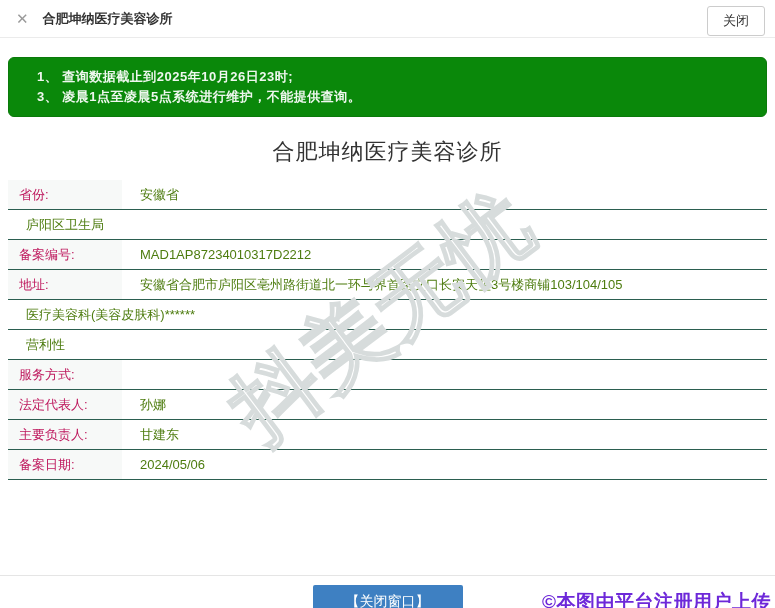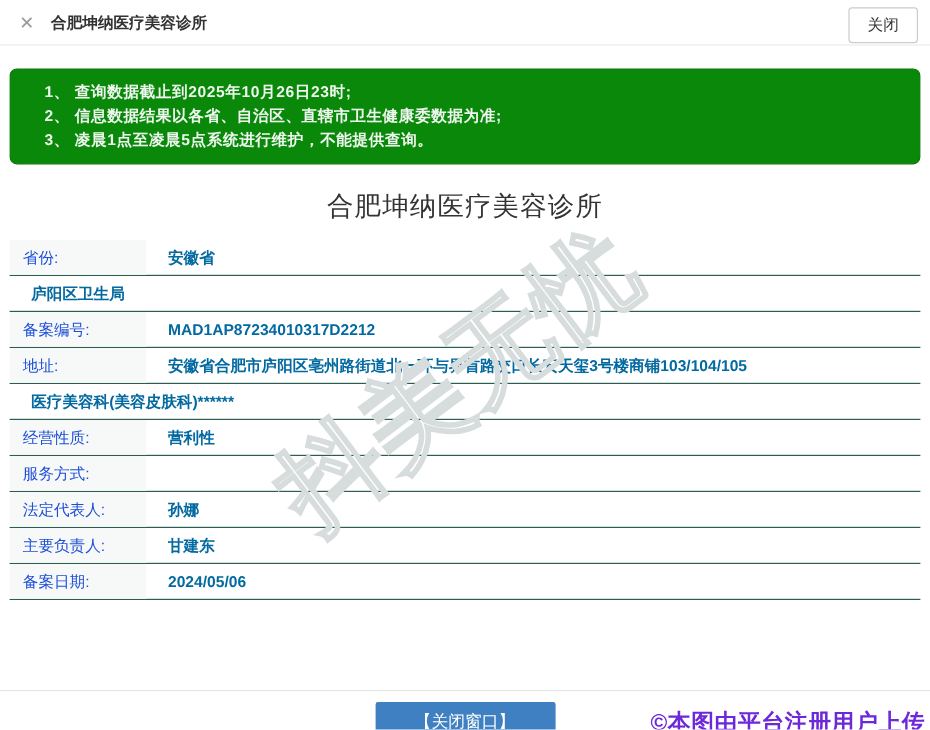--- a/index.html
+++ b/index.html
@@ -24,22 +24,22 @@
 
   
   .page-title { text-align: center; font-size: 22px; color: #333;
     font-weight: 400; margin-top: 20px; letter-spacing: 1px; }
 
   
   .info-table { margin: 13px 8px 0 8px; position: relative; }
   .info-row { display: flex; align-items: center; height: 30px;
     border-bottom: 1px solid #2b5e50; font-size: 13px; }
   .info-label { width: 114px; align-self: stretch; display: flex; align-items: center;
-    background: #f7f9f8; padding-left: 11px; color: #1d4ed8; }
-  .info-value { flex: 1; padding-left: 18px; color: #0369a1; white-space: nowrap; font-weight: bold; }
+    background: #f7f9f8; padding-left: 11px; color: #be185d; }
+  .info-value { flex: 1; padding-left: 18px; color: #4d7c0f; white-space: nowrap; }
 
   
   .watermark { position: absolute; left: 205px; top: 250px; width: 380px;
     font-size: 85px; font-weight: 700; letter-spacing: 2px; white-space: nowrap;
     color: transparent; -webkit-text-stroke: 2px #d7dcdc;
     transform: rotate(-37deg); pointer-events: none; z-index: 5; }
 
   
   .footer { position: absolute; left: 0; right: 0; top: 575px;
     border-top: 1px solid #e5e5e5; height: 33px; }
@@ -58,21 +58,20 @@
 <div class="page">
 
   <div class="topbar">
     <span class="close-x">✕</span>
     <span class="topbar-title">合肥坤纳医疗美容诊所</span>
     <button class="topbar-close-btn">关闭</button>
   </div>
 
   <div class="notice">
     <div class="notice-line">1、 查询数据截止到2025年10月26日23时;</div>
-    <div class="notice-line">2、 信息数据结果以各省、自治区、直辖市卫生健康委数据为准;</div>
     <div class="notice-line">3、 凌晨1点至凌晨5点系统进行维护，不能提供查询。</div>
   </div>
 
   <h1 class="page-title">合肥坤纳医疗美容诊所</h1>
 
   <div class="info-table">
     <div class="info-row">
       <div class="info-label">省份:</div>
       <div class="info-value">安徽省</div>
     </div>
@@ -90,21 +89,20 @@
       <div class="info-label">地址:</div>
       <div class="info-value">安徽省合肥市庐阳区亳州路街道北一环与界首路交口长安天玺3号楼商铺103/104/105</div>
     </div>
 
     <div class="info-row">
       <div class="info-value">医疗美容科(美容皮肤科)******</div>
     </div>
 
 
     <div class="info-row">
-      <div class="info-label">经营性质:</div>
       <div class="info-value">营利性</div>
     </div>
 
     <div class="info-row">
       <div class="info-label">服务方式:</div>
     </div>
 
     <div class="info-row">
       <div class="info-label">法定代表人:</div>
       <div class="info-value">孙娜</div>

